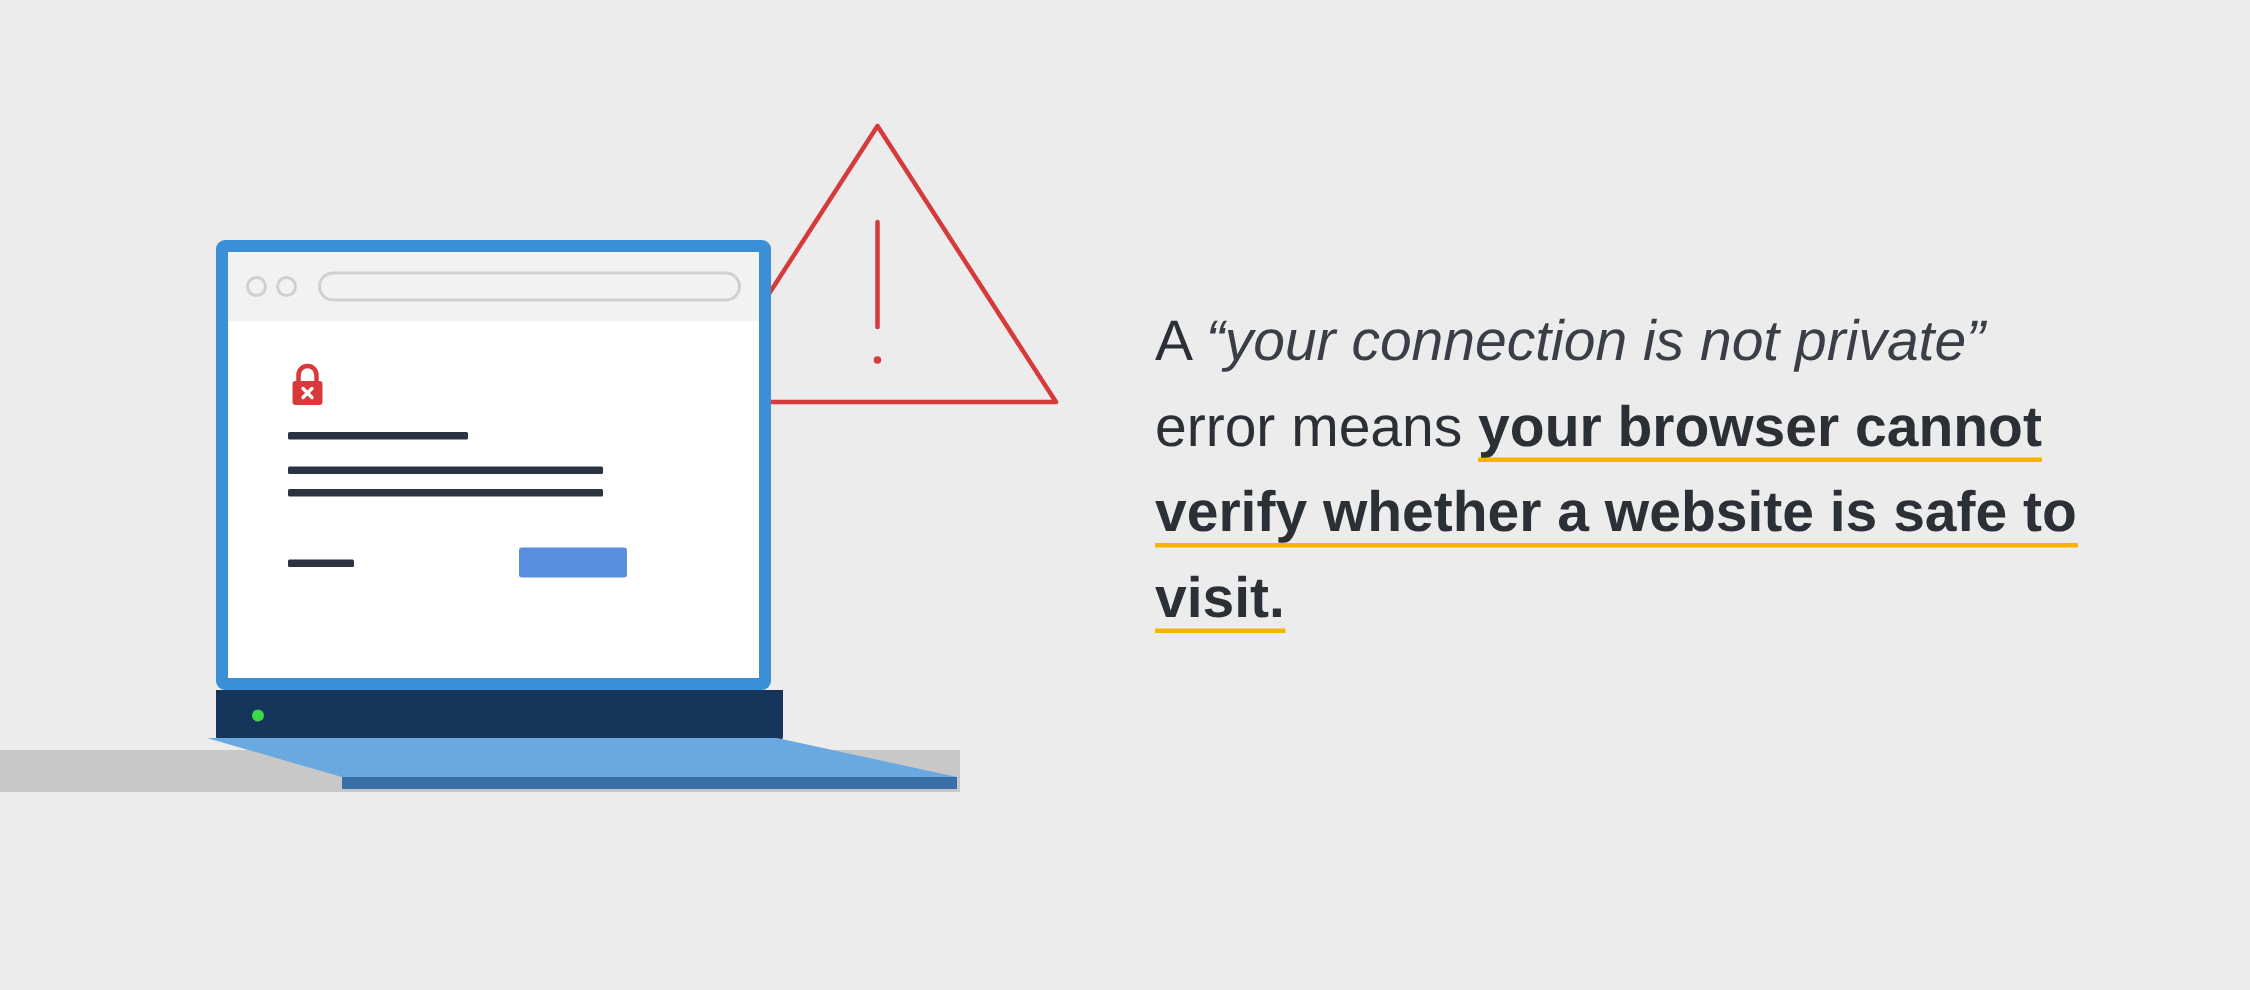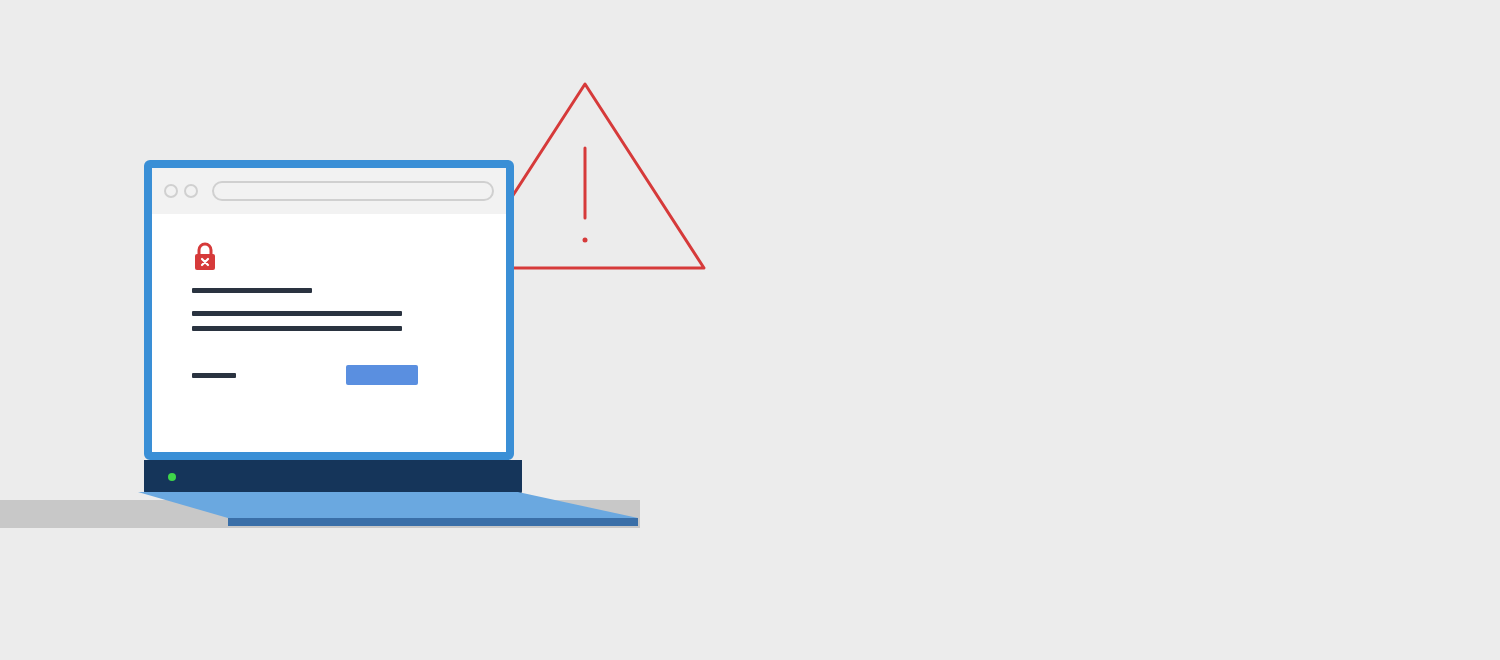--- a/index.html
+++ b/index.html
@@ -185,14 +185,17 @@
       <div class="led"></div>
     </div>
     <div class="deck">
       <svg viewBox="0 0 500 40" width="500" height="40">
         <polygon points="0,0 380,0 500,26 90,26" fill="#6aa8e0"></polygon>
         <polygon points="90,26 500,26 500,34 90,34" fill="#3a6fa8"></polygon>
       </svg>
     </div>
   </div>
 
+  <p class="copy">
+    <span>A </span><span class="quoted">“your connection is not private”</span><span> error means </span><span class="emph">your browser cannot verify whether a website is safe to visit.</span>
+  </p>
 
 </div>
 
 </body></html>

